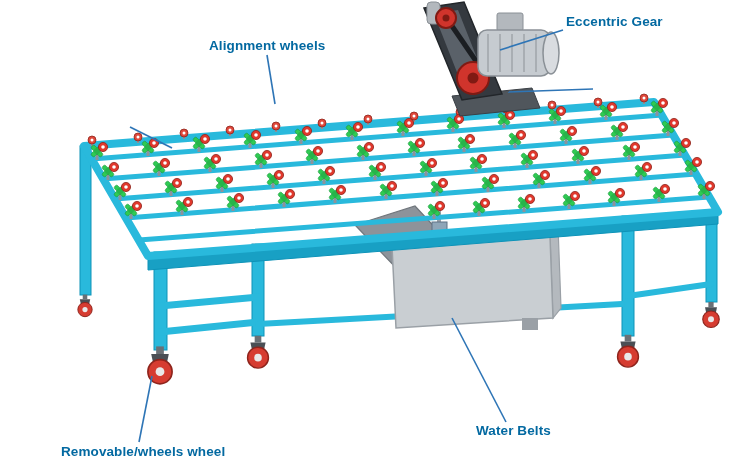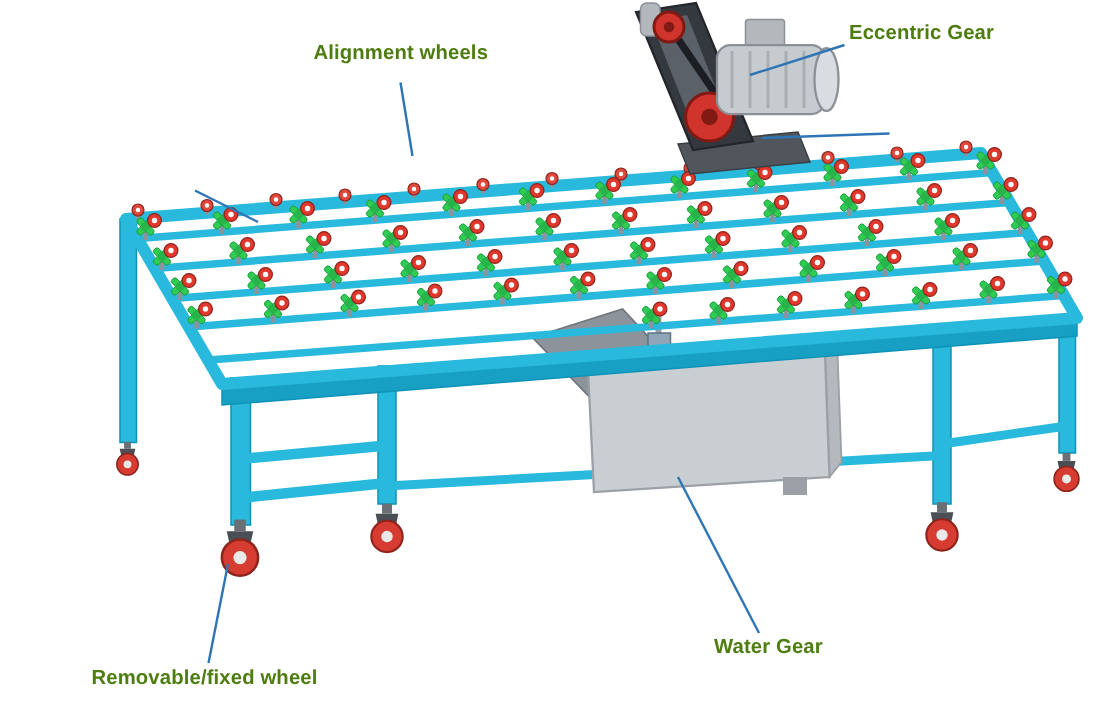--- a/index.html
+++ b/index.html
@@ -6,21 +6,21 @@
   .canvas{
     position:relative;
     width:733px;height:473px;
     background:#ffffff;
     font-family:"Liberation Sans", sans-serif;
     overflow:hidden;
   }
   .machine-svg{position:absolute;left:0;top:0;}
   .label{
     position:absolute;
-    color:#4d7c0f;
+    color:#0369a1;
     font-size:13.5px;
     font-weight:bold;
     white-space:nowrap;
     letter-spacing:.1px;
   }
 </style>
 </head>
 <body>
 
 <div class="canvas">
@@ -200,18 +200,18 @@
     <g stroke="#2e75b6" stroke-width="1.6">
       <line x1="267" y1="55" x2="275" y2="104"></line>
       <line x1="563" y1="30" x2="500" y2="50"></line>
       <line x1="593" y1="89" x2="508" y2="92"></line>
       <line x1="130" y1="127" x2="172" y2="148"></line>
       <line x1="506" y1="422" x2="452" y2="318"></line>
       <line x1="139" y1="442" x2="152" y2="376"></line>
     </g>
   </svg>
 
-  <div class="label" style="left:209px;top:27px;">Alignment wheels</div>
+  <div class="label" style="left:209px;top:38px;">Alignment wheels</div>
   <div class="label" style="left:566px;top:14px;">Eccentric Gear</div>
-  <div class="label" style="left:476px;top:423px;">Water Gear</div>
-  <div class="label" style="left:61px;top:444px;">Removable/fixed wheel</div>
+  <div class="label" style="left:476px;top:423px;">Water Belts</div>
+  <div class="label" style="left:61px;top:444px;">Removable/wheels wheel</div>
 
 </div>
 
 </body></html>

